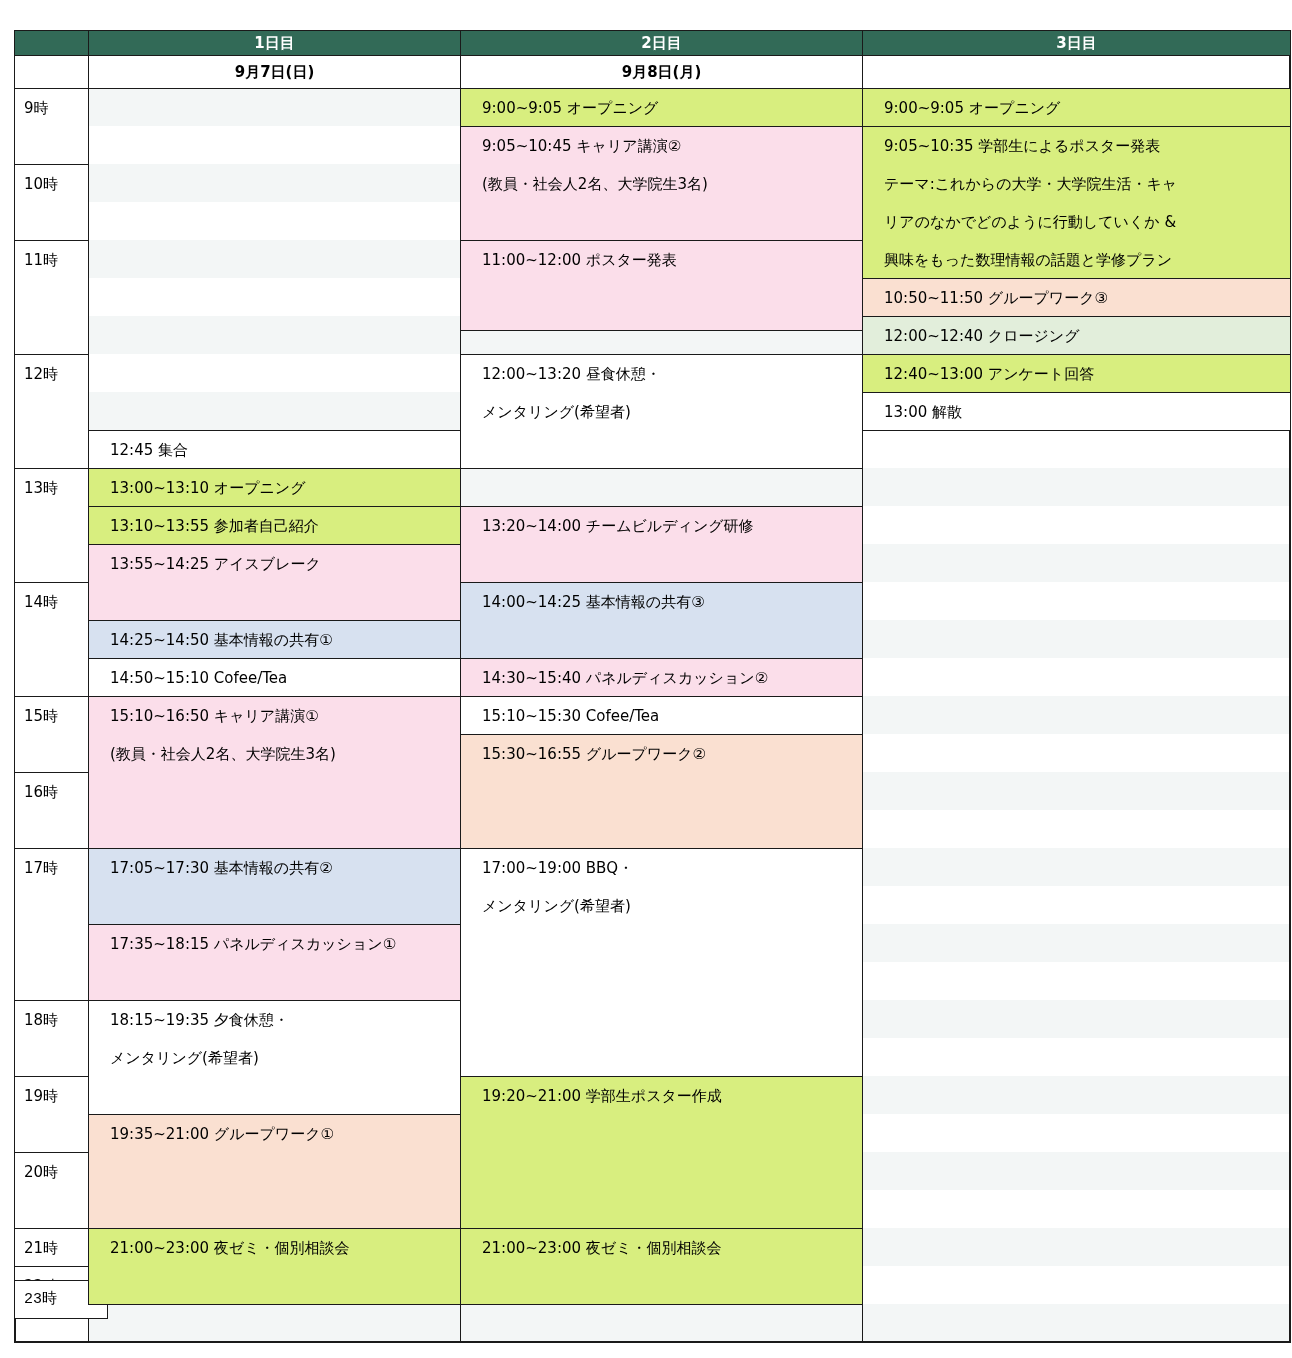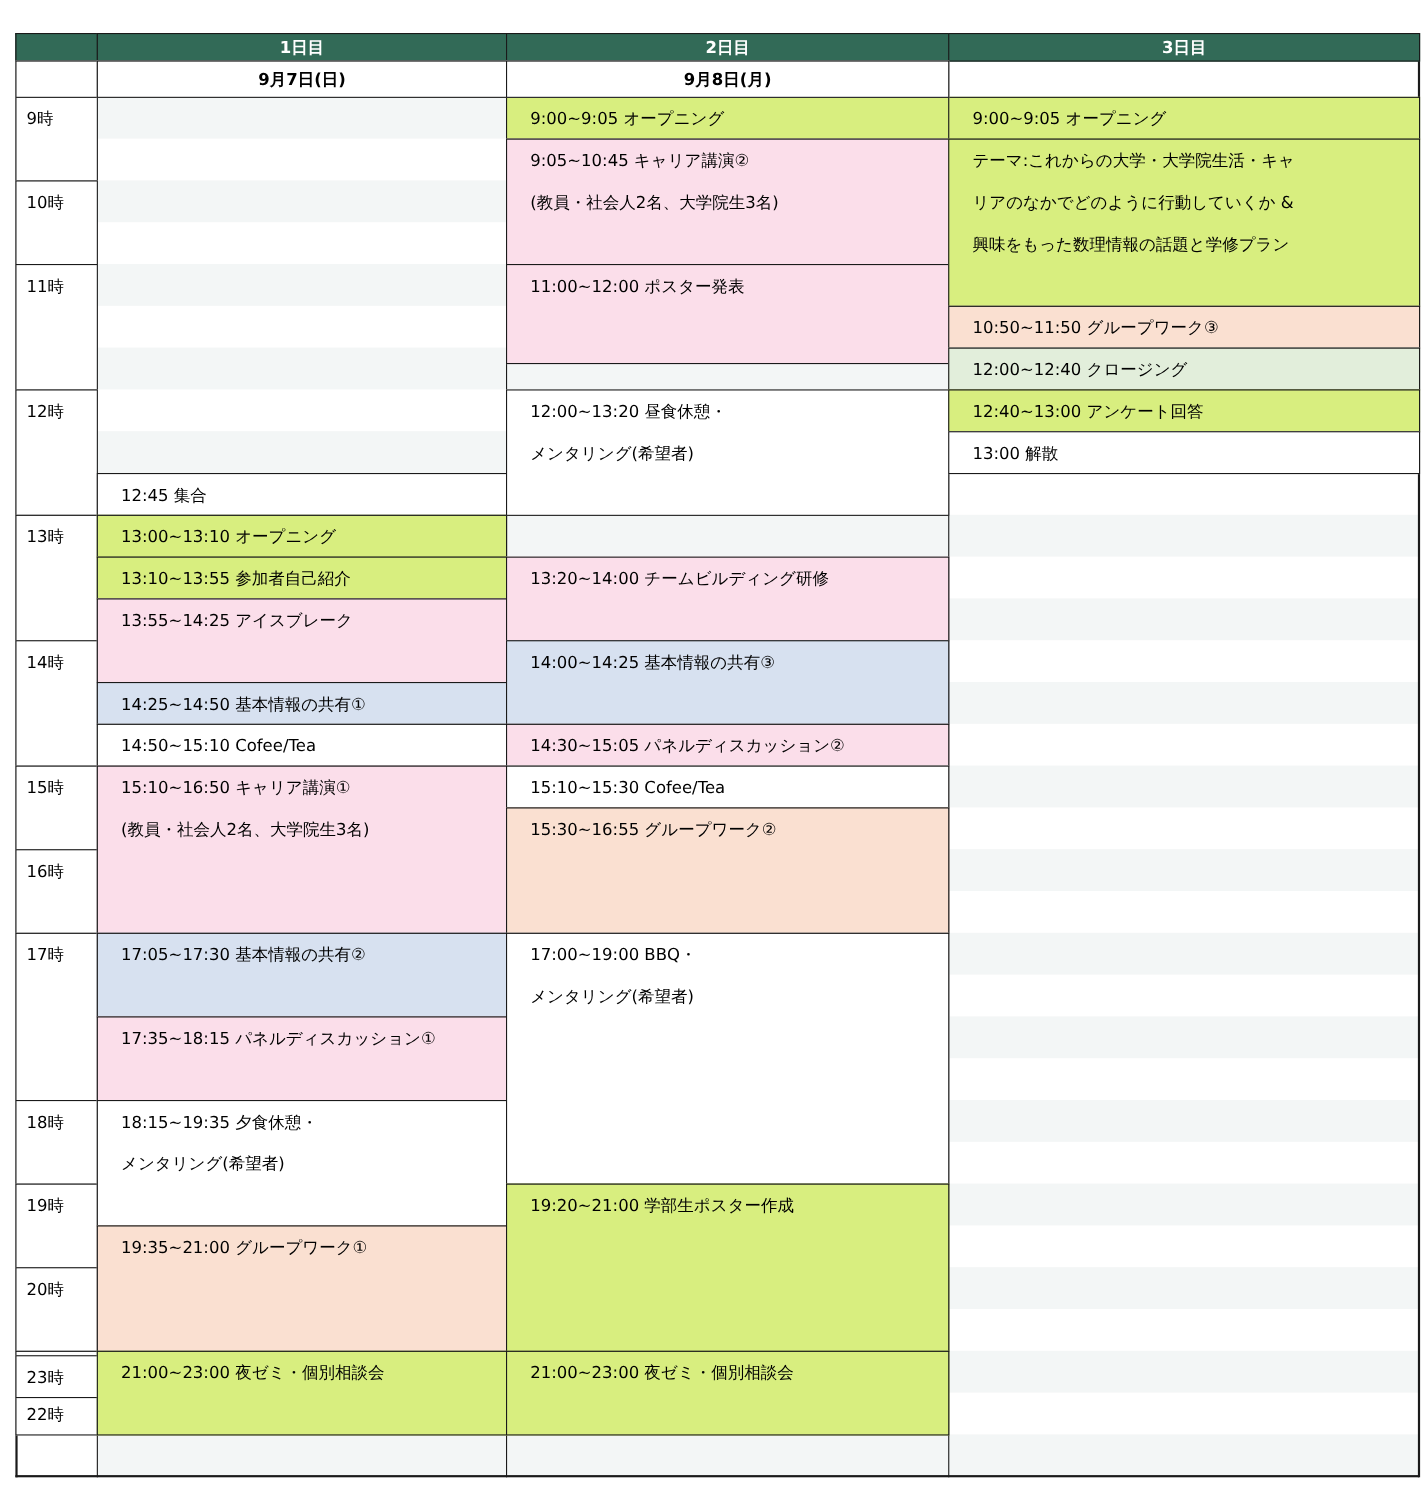--- a/index.html
+++ b/index.html
@@ -95,21 +95,21 @@
       <div class="abs hour" style="left: 14px; top: 468px; width: 75px; height: 115px;">13時</div>
       <div class="abs hour" style="left: 14px; top: 582px; width: 75px; height: 115px;">14時</div>
       <div class="abs hour" style="left: 14px; top: 696px; width: 75px; height: 77px;">15時</div>
       <div class="abs hour" style="left: 14px; top: 772px; width: 75px; height: 77px;">16時</div>
       <div class="abs hour" style="left: 14px; top: 848px; width: 75px; height: 153px;">17時</div>
       <div class="abs hour" style="left: 14px; top: 1000px; width: 75px; height: 77px;">18時</div>
       <div class="abs hour" style="left: 14px; top: 1076px; width: 75px; height: 77px;">19時</div>
       <div class="abs hour" style="left: 14px; top: 1152px; width: 75px; height: 77px;">20時</div>
       <div class="abs hour" style="left: 14px; top: 1228px; width: 75px; height: 39px;">21時</div>
       <div class="abs hour" style="left: 14px; top: 1266px; width: 75px; height: 39px;">22時</div>
-      <div class="abs hour" style="left: 14px; top: 1232px; width: 94px; height: 39px;">23時</div>
+      <div class="abs hour" style="left: 14px; top: 1280px; width: 94px; height: 39px; font-family: Liberation Mono, monospace;">23時</div>
       <div class="abs cell" style="left: 88px; top: 430px; width: 373px; height: 39px; background: rgb(255, 255, 255);">
         <div>12:45 集合</div>
       </div>
       <div class="abs cell" style="left: 88px; top: 468px; width: 373px; height: 39px; background: rgb(216, 238, 127);">
         <div>13:00~13:10 オープニング</div>
       </div>
       <div class="abs cell" style="left: 88px; top: 506px; width: 373px; height: 39px; background: rgb(216, 238, 127);">
         <div>13:10~13:55 参加者自己紹介</div>
       </div>
       <div class="abs cell" style="left: 88px; top: 544px; width: 373px; height: 77px; background: rgb(251, 222, 234);">
@@ -155,21 +155,21 @@
         <div>12:00~13:20 昼食休憩・</div>
         <div>メンタリング(希望者)</div>
       </div>
       <div class="abs cell" style="left: 460px; top: 506px; width: 403px; height: 77px; background: rgb(251, 222, 234);">
         <div>13:20~14:00 チームビルディング研修</div>
       </div>
       <div class="abs cell" style="left: 460px; top: 582px; width: 403px; height: 77px; background: rgb(215, 225, 240);">
         <div>14:00~14:25 基本情報の共有③</div>
       </div>
       <div class="abs cell" style="left: 460px; top: 658px; width: 403px; height: 39px; background: rgb(251, 222, 234);">
-        <div>14:30~15:05 パネルディスカッション②</div>
+        <div>14:30~15:40 パネルディスカッション②</div>
       </div>
       <div class="abs cell" style="left: 460px; top: 696px; width: 403px; height: 39px; background: rgb(255, 255, 255);">
         <div>15:10~15:30 Cofee/Tea</div>
       </div>
       <div class="abs cell" style="left: 460px; top: 734px; width: 403px; height: 115px; background: rgb(250, 224, 209);">
         <div>15:30~16:55 グループワーク②</div>
       </div>
       <div class="abs cell" style="left: 460px; top: 848px; width: 403px; height: 229px; background: rgb(255, 255, 255);">
         <div>17:00~19:00 BBQ・</div>
         <div>メンタリング(希望者)</div>
@@ -177,20 +177,21 @@
       <div class="abs cell" style="left: 460px; top: 1076px; width: 403px; height: 153px; background: rgb(216, 238, 127);">
         <div>19:20~21:00 学部生ポスター作成</div>
       </div>
       <div class="abs cell" style="left: 460px; top: 1228px; width: 403px; height: 77px; background: rgb(216, 238, 127);">
         <div>21:00~23:00 夜ゼミ・個別相談会</div>
       </div>
       <div class="abs cell" style="left: 862px; top: 88px; width: 429px; height: 39px; background: rgb(216, 238, 127);">
         <div>9:00~9:05 オープニング</div>
       </div>
       <div class="abs cell" style="left: 862px; top: 126px; width: 429px; height: 153px; background: rgb(216, 238, 127);">
+        <div>9:05~10:35 学部生によるポスター発表</div>
         <div>テーマ:これからの大学・大学院生活・キャ</div>
         <div>リアのなかでどのように行動していくか &amp;</div>
         <div>興味をもった数理情報の話題と学修プラン</div>
       </div>
       <div class="abs cell" style="left: 862px; top: 278px; width: 429px; height: 39px; background: rgb(250, 224, 209);">
         <div>10:50~11:50 グループワーク③</div>
       </div>
       <div class="abs cell" style="left: 862px; top: 316px; width: 429px; height: 39px; background: rgb(226, 238, 219);">
         <div>12:00~12:40 クロージング</div>
       </div>

